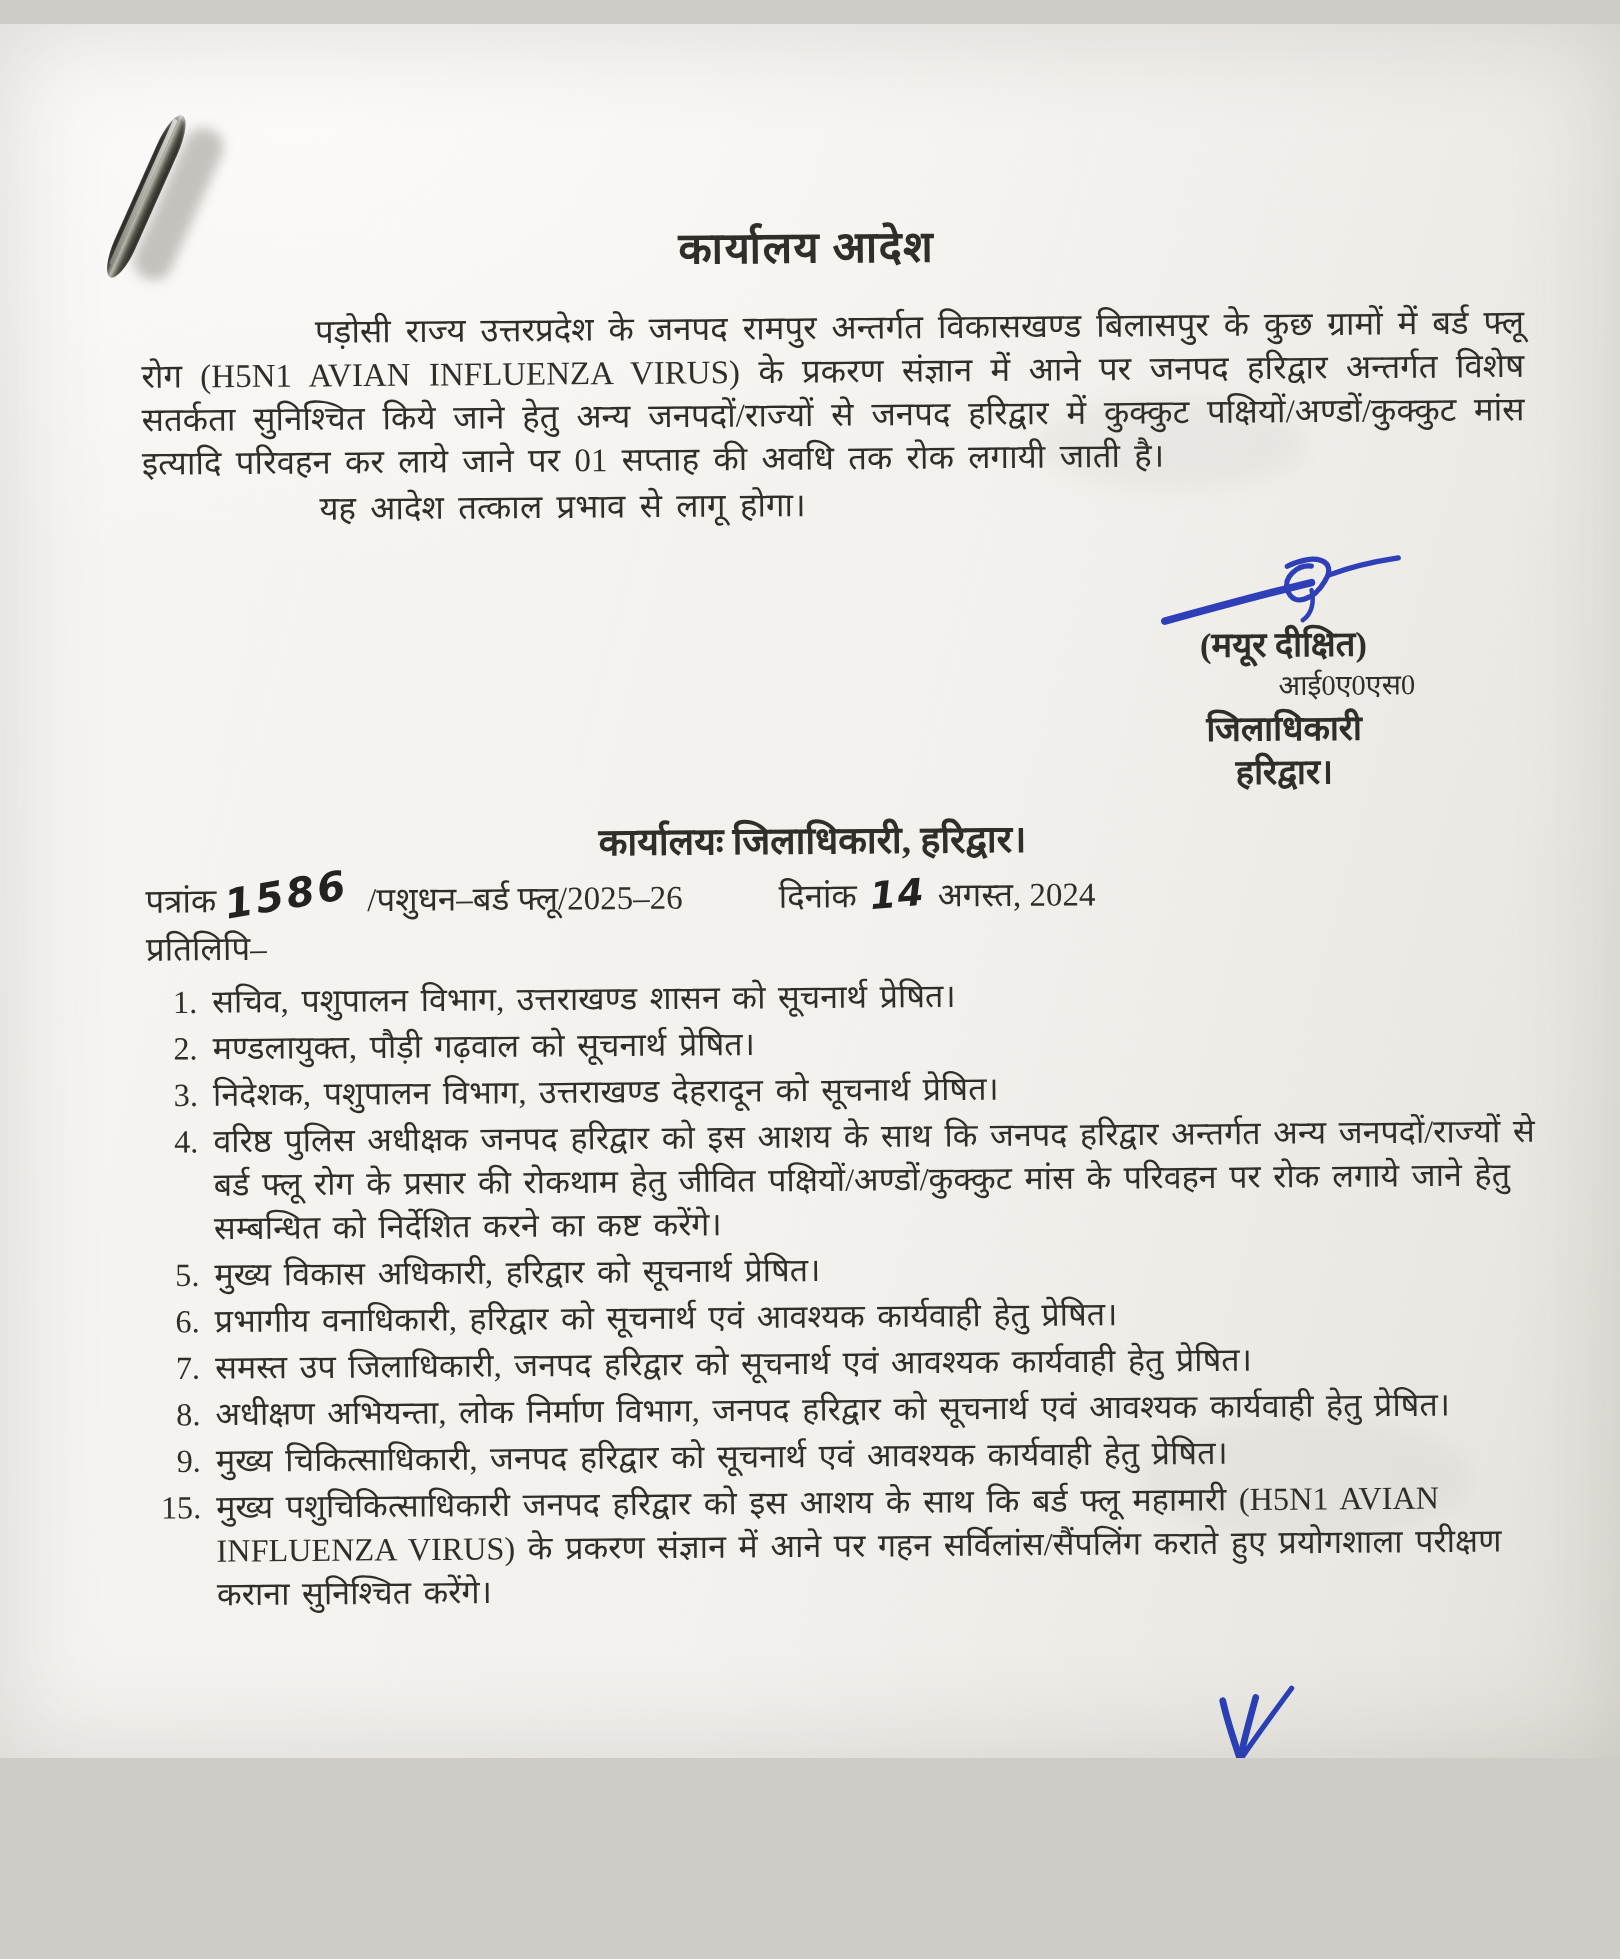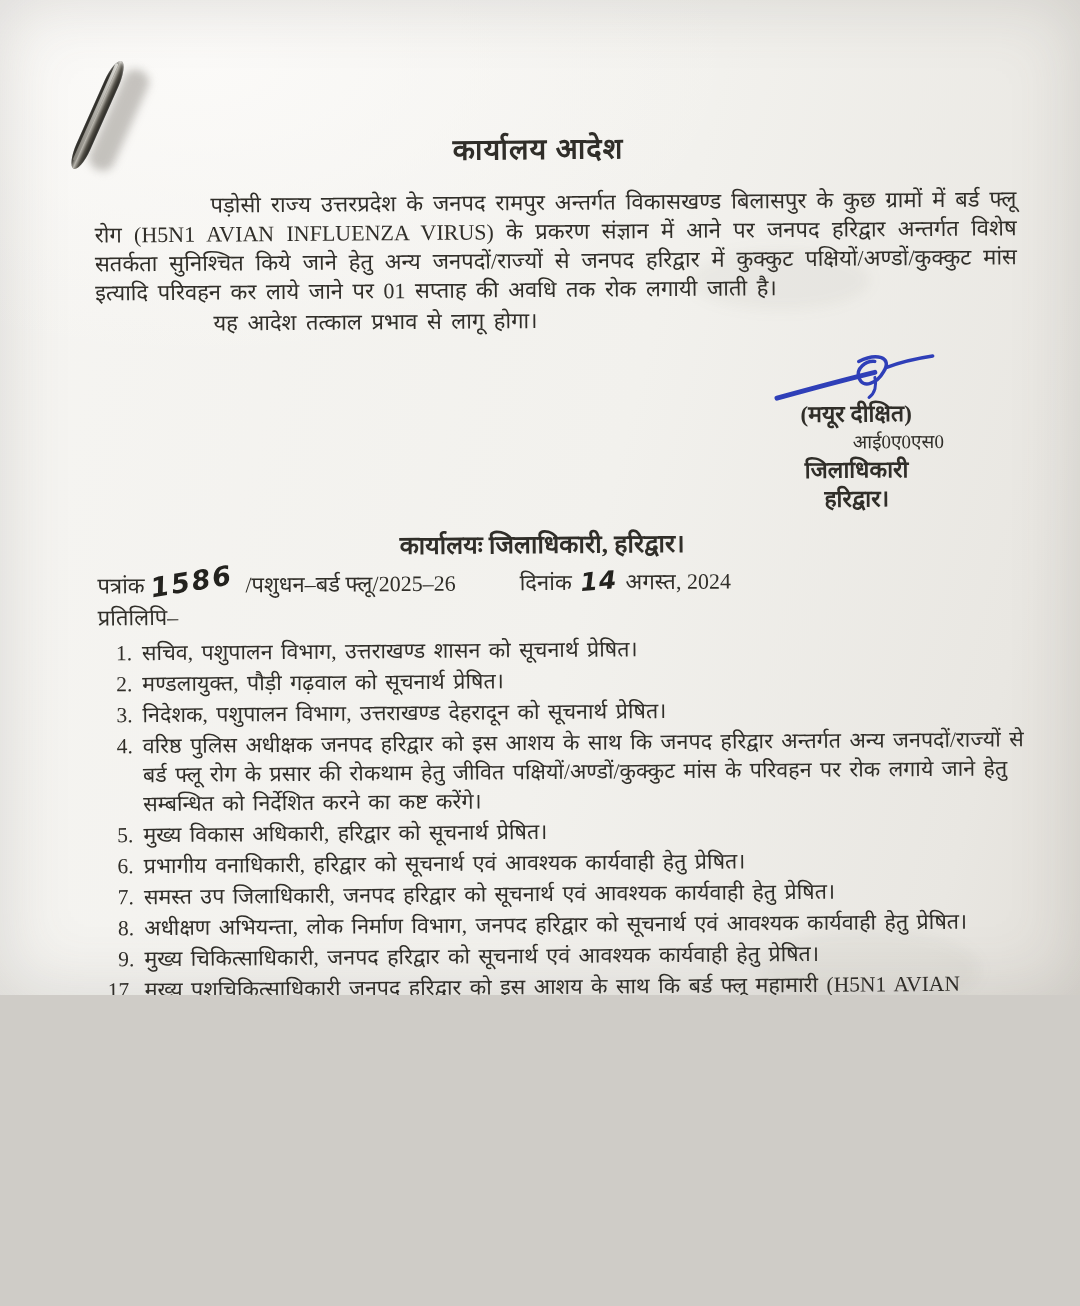--- a/index.html
+++ b/index.html
@@ -1,19 +1,19 @@
 <!DOCTYPE html>
 <html lang="hi"><head>
 <meta charset="utf-8">
 <style>
   html,body{margin:0;padding:0;background:#cfccc7;}
   .paper{
     position:relative;
-    width:1080px;height:995px;
-    margin:0 auto;
+    width:1080px;height:1156px;
+    margin:16px auto;
     overflow:hidden;
     background:
       radial-gradient(ellipse 900px 500px at 18% 6%, #fbfaf8 0%, rgba(251,250,248,0) 60%),
       linear-gradient(105deg, #f6f5f2 0%, #f2f1ed 55%, #e9e7e2 88%, #e2dfd9 100%),
       #f3f2ee;
     box-shadow: inset 0 0 70px rgba(90,85,75,.18);
     font-family:"Liberation Serif","DejaVu Serif",serif;
     color:#302e29;
   }
   .tilt{position:absolute;inset:0;transform:rotate(-0.45deg);transform-origin:50% 40%;}
@@ -177,21 +177,21 @@
           </li>
         <li>
             <span class="num">8.</span>
             <span class="txt">अधीक्षण अभियन्ता, लोक निर्माण विभाग, जनपद हरिद्वार को सूचनार्थ एवं आवश्यक कार्यवाही हेतु प्रेषित।</span>
           </li>
         <li>
             <span class="num">9.</span>
             <span class="txt">मुख्य चिकित्साधिकारी, जनपद हरिद्वार को सूचनार्थ एवं आवश्यक कार्यवाही हेतु प्रेषित।</span>
           </li>
         <li>
-            <span class="num">17.</span>
+            <span class="num">15.</span>
             <span class="txt">मुख्य पशुचिकित्साधिकारी जनपद हरिद्वार को इस आशय के साथ कि बर्ड फ्लू महामारी (H5N1 AVIAN INFLUENZA VIRUS) के प्रकरण संज्ञान में आने पर गहन सर्विलांस/सैंपलिंग कराते हुए प्रयोगशाला परीक्षण कराना सुनिश्चित करेंगे।</span>
           </li>
       </ol>
     </div>
 
     <div class="sig-bottom">
       <svg class="scribble" width="80" height="62" viewBox="0 0 80 62">
         <g fill="none" stroke="#2b3fb5" stroke-linecap="round">
           <path d="M20,12 C23,26 27,38 31,50" stroke-width="4.5"></path>
           <path d="M42,10 C38,24 34,38 31,52" stroke-width="4.5"></path>

